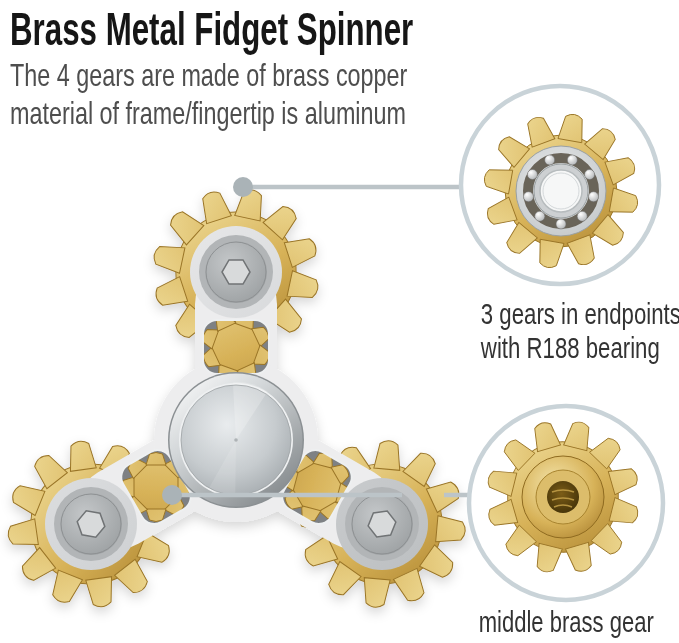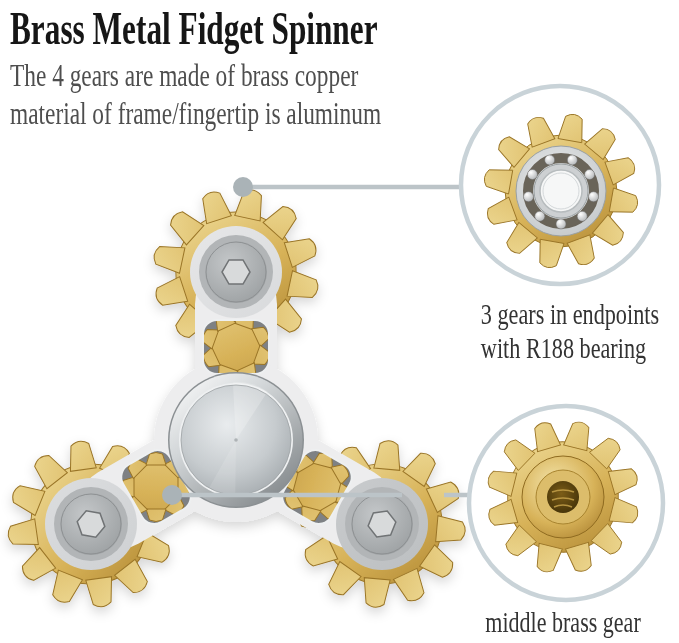--- a/index.html
+++ b/index.html
@@ -1,18 +1,18 @@
 <!DOCTYPE html>
 <html><head>
 <meta charset="utf-8">
 <style>
   html,body{margin:0;padding:0;background:#fff;}
   .stage{
     position:relative;width:679px;height:643px;background:#ffffff;
-    font-family:Liberation Serif, serif;overflow:hidden;
+    font-family:Liberation Sans, sans-serif;overflow:hidden;
   }
   .stage svg{position:absolute;left:0;top:0;}
   .page-title{
     position:absolute;left:10px;top:2px;
     font-size:46px;font-weight:bold;color:#161616;
     white-space:nowrap;letter-spacing:0px;
     transform:scaleX(0.68);transform-origin:0 0;
   }
   .subtitle{
     position:absolute;left:10px;top:56px;

